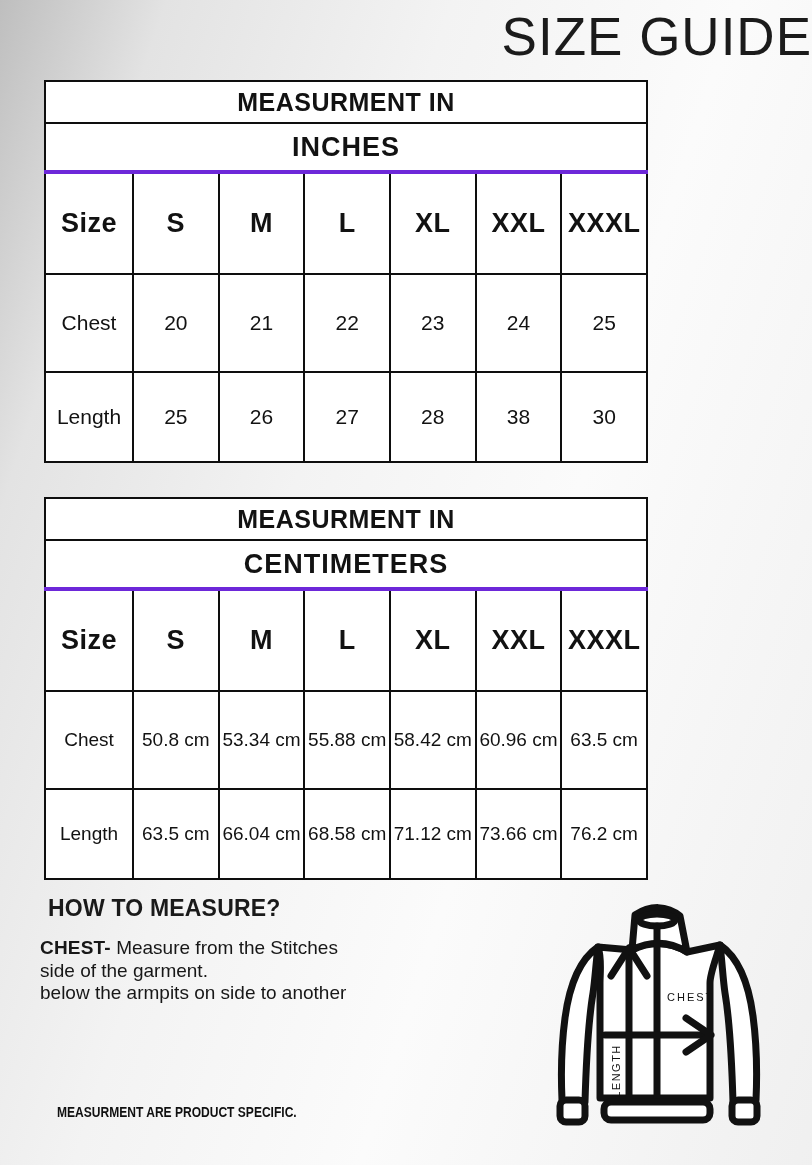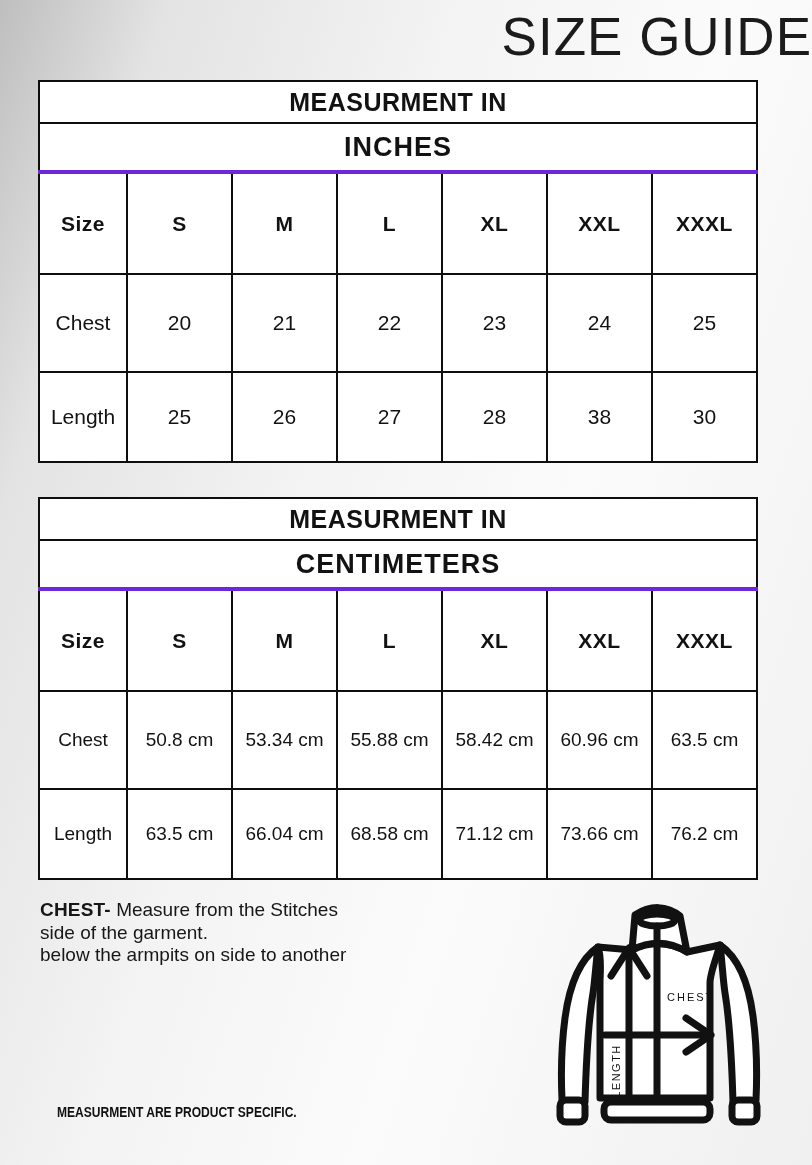--- a/index.html
+++ b/index.html
@@ -10,34 +10,34 @@
     font-family:"Liberation Sans",sans-serif;
     color:#141414;
     overflow:hidden;
   }
   .title{
     position:absolute;top:6px;left:0;right:0;
     margin:0;text-align:right;
     font-size:53px;font-weight:500;letter-spacing:1px;color:#1b1b1b;
   }
   table.sg{
-    position:absolute;left:38px;width:720px;
+    position:absolute;left:44px;width:604px;
     border-collapse:collapse;table-layout:fixed;
     background:#ffffff;
   }
   .t1{top:80px;}
   .t2{top:497px;}
   table.sg td{
     border:2px solid #0e0e0e;
     text-align:center;vertical-align:middle;
     padding:0;color:#121212;
   }
   tr.unit-system td{font-size:25px;font-weight:600;letter-spacing:.5px;height:40px;}
   tr.unit td{font-size:27px;font-weight:600;letter-spacing:1px;height:46px;border-bottom:4px solid #6d28d9;}
-  tr.sizes td{height:99px;font-size:21px;font-weight:700;letter-spacing:.5px;}
+  tr.sizes td{height:99px;font-size:27px;font-weight:700;letter-spacing:.5px;}
   tr.vals td{height:96px;font-size:21px;font-weight:500;}
   tr.vals.last td{height:88px;}
   .t2 tr.vals td{font-size:19px;}
   td.rowlabel{font-weight:700;font-size:20px;}
   col.c0{width:88px;}
 
   .howto{position:absolute;left:40px;top:895px;width:430px;}
   .howto h2{margin:0 0 15px 8px;font-size:23px;font-weight:800;letter-spacing:.2px;color:#1a1a1a;}
   .para{margin:4px 0 13px 0;font-size:19px;line-height:22.5px;font-weight:500;color:#171717;}
   .para .line{display:block;}
@@ -145,20 +145,21 @@
         <td>66.04 cm</td>
         <td>68.58 cm</td>
         <td>71.12 cm</td>
         <td>73.66 cm</td>
         <td>76.2 cm</td>
       </tr>
     </tbody>
   </table>
 
   <section class="howto">
+    <h2>HOW TO MEASURE?</h2>
     <p class="para">
       <span class="line"><b>CHEST-</b> <span>Measure from the Stitches</span></span>
       <span class="line">side of the garment.</span>
       <span class="line">below the armpits on side to another</span>
     </p>
   </section>
 
   <div class="footnote">
     <span class="squeeze">MEASURMENT ARE PRODUCT SPECIFIC.</span>
   </div>

